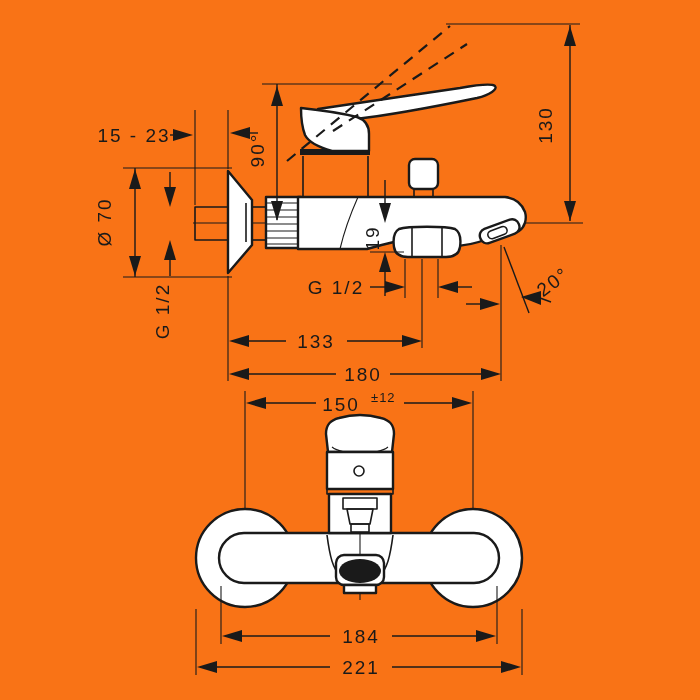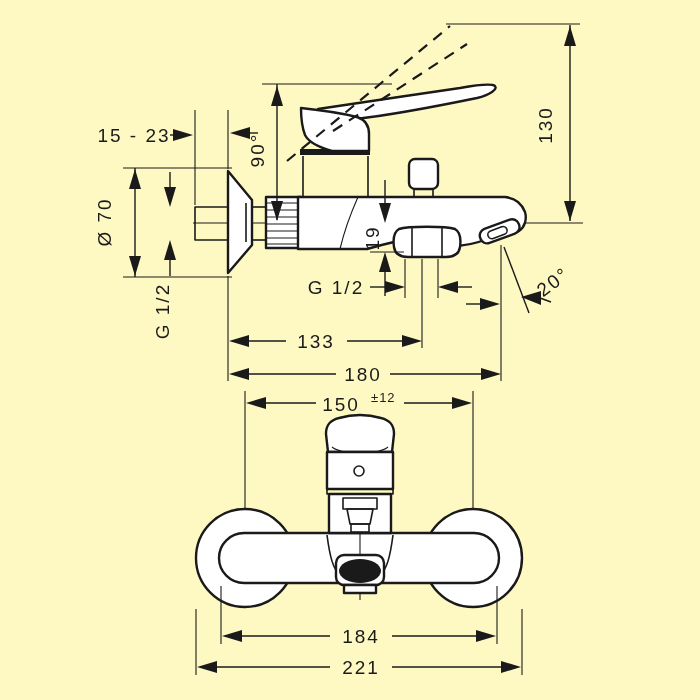--- a/index.html
+++ b/index.html
@@ -1,16 +1,16 @@
 <!DOCTYPE html>
 <html><head>
 <meta charset="utf-8">
 <style>
   html,body{margin:0;padding:0;background:#ffffff;}
-  .stage{width:700px;height:700px;background:#fef9c3;position:relative;overflow:hidden;}
+  .stage{width:700px;height:700px;background:#f97316;position:relative;overflow:hidden;}
   svg{display:block;}
   .outline{fill:#ffffff;stroke:#1a1a1a;stroke-width:2.4;stroke-linejoin:round;}
   .outline-thin{fill:none;stroke:#1a1a1a;stroke-width:1.6;stroke-linejoin:round;}
   .solid{fill:#1a1a1a;stroke:none;}
   .dim{stroke:#1a1a1a;stroke-width:1.4;fill:none;}
   .thin{stroke:#1a1a1a;stroke-width:1.1;fill:none;}
   .arrow{fill:#1a1a1a;stroke:none;}
   .dash{stroke:#1a1a1a;stroke-width:2.2;fill:none;stroke-dasharray:11 8;}
   text{font-family:"Liberation Sans","DejaVu Sans",sans-serif;fill:#1a1a1a;letter-spacing:2px;}
   .lbl{font-size:19px;}

